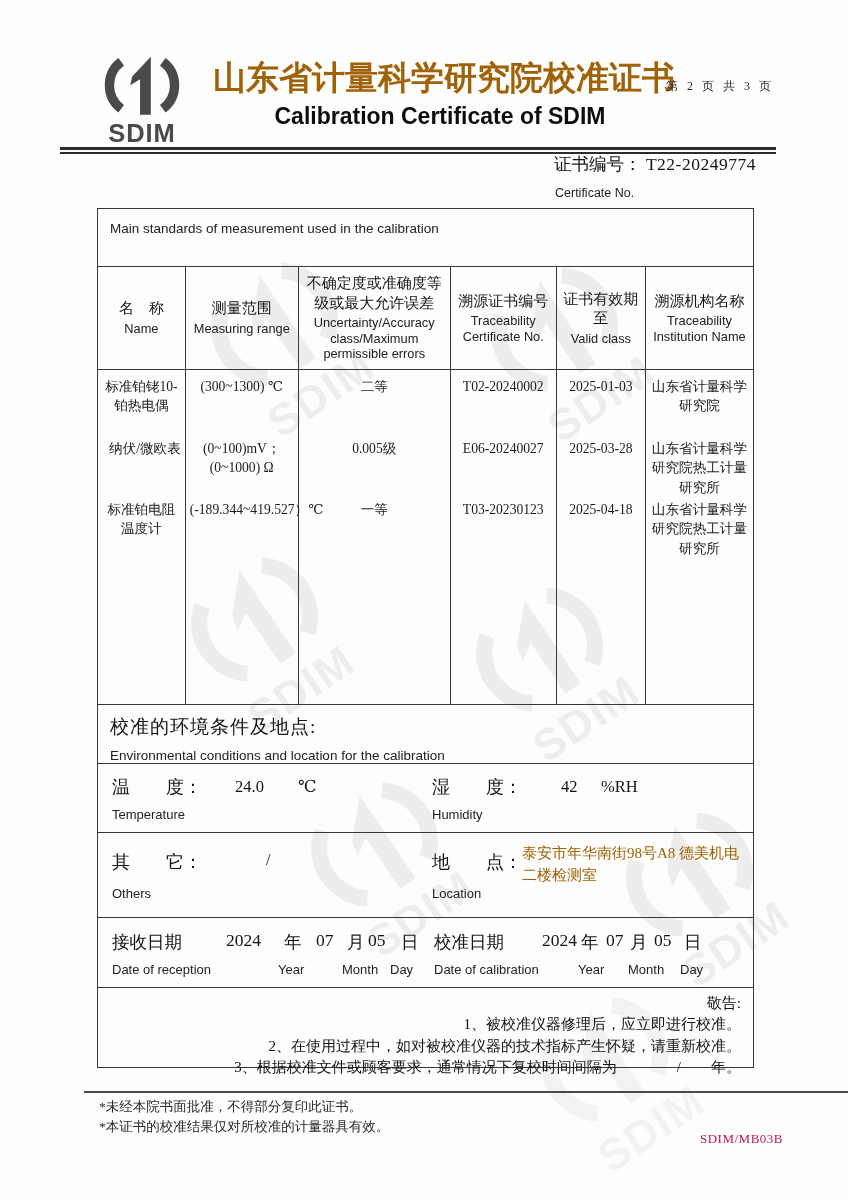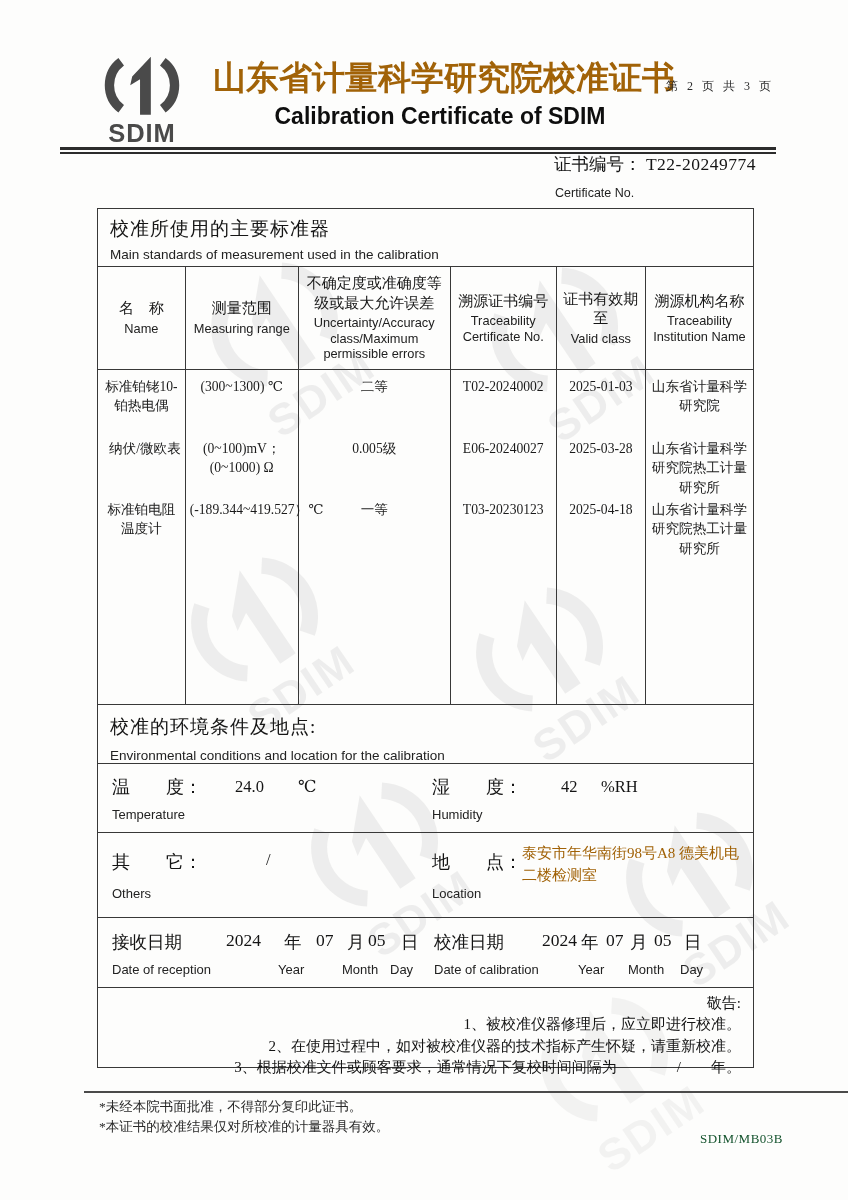--- a/index.html
+++ b/index.html
@@ -62,21 +62,21 @@
   .lbl-cn { font-size:18px; color:#141414; }
   .val-txt { font-size:16.5px; color:#141414; }
   .lbl-en { font-size:13px; font-family:"Liberation Sans","DejaVu Sans",sans-serif; color:#222; }
   .addr { font-size:15px; line-height:1.45; white-space:normal; width:232px; color:#a16207; }
   .date-cn { font-size:17.5px; color:#141414; }
   .note-line { font-size:15px; line-height:1.36; color:#141414; margin-bottom:1px;text-align:right; }
   
   .footer-rule { position:absolute; left:84px; top:1091px; width:764px; border-top:2px solid #4a4a4a; }
   .fnote1 { position:absolute; left:99px; top:1098px; font-size:13.5px; color:#2a2a2a; }
   .fnote2 { position:absolute; left:99px; top:1118px; font-size:13.5px; color:#2a2a2a; }
-  .form-code { position:absolute; left:700px; top:1131px; font-size:13px; color:#14532d; letter-spacing:0.5px; }
+  .form-code { position:absolute; left:700px; top:1131px; font-size:13px; color:#be185d; letter-spacing:0.5px; }
 </style>
 </head>
 <body>
 
 <svg width="0" height="0" style="position:absolute">
   <defs>
     <g id="sdim-mark">
       <path d="M 28.8 18 A 30 30 0 0 0 28.8 66" fill="none" stroke="currentColor" stroke-width="9.5"></path>
       <path d="M 71.2 66 A 30 30 0 0 0 71.2 18" fill="none" stroke="currentColor" stroke-width="9.5"></path>
       <path d="M 40 33 L 59 13 L 59 72 L 48 72 L 48 36 L 38 42 Z" fill="currentColor"></path>
@@ -121,21 +121,20 @@
 
   <div class="certno">
     <span>证书编号：</span>
     <span class="val">T22-20249774</span>
   </div>
   <div class="certno-en">Certificate No.</div>
 
   <div class="mainbox">
 
     <div class="sec sec-title">
-      <div class="cn">校准所使用的主要标准器</div>
       <div class="en">Main standards of measurement used in the calibration</div>
     </div>
 
     <div class="thead">
       <div class="th c1">
         <div class="cn">名　称</div>
         <div class="en">Name</div>
       </div>
       <div class="th c2">
         <div class="cn">测量范围</div>

